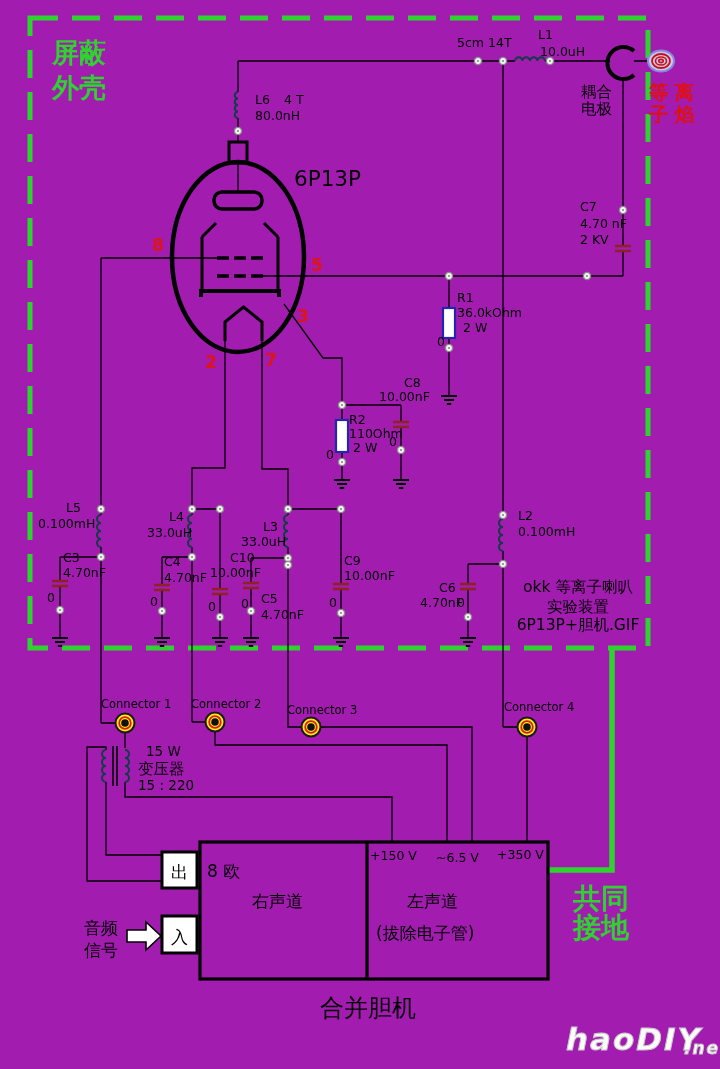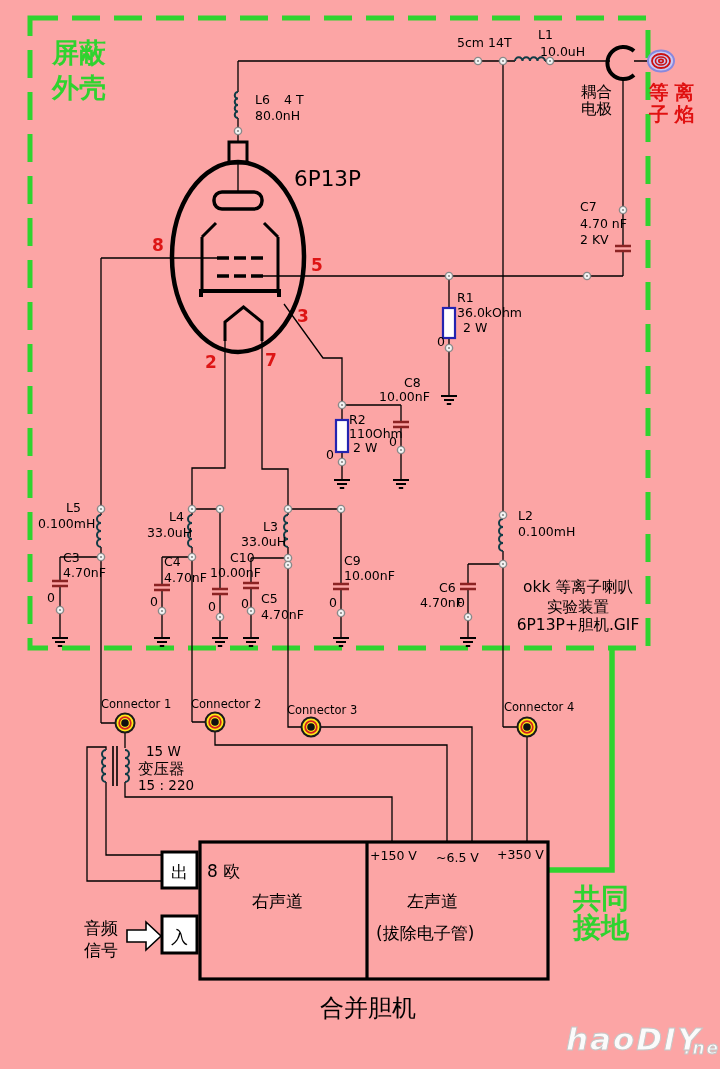--- a/index.html
+++ b/index.html
@@ -1,16 +1,16 @@
 <!DOCTYPE html>
 <html><head>
 <meta charset="utf-8">
 <style>
   html,body{margin:0;padding:0;background:#fff;}
-  #canvas{position:relative;width:720px;height:1069px;background:#fca5a5;overflow:hidden;}
+  #canvas{position:relative;width:720px;height:1069px;background:#a21caf;overflow:hidden;}
   svg{position:absolute;left:0;top:0;}
   .t{font-family:"DejaVu Sans","Liberation Sans",sans-serif;fill:#000;}
   .c11{font-size:11.5px}.c12{font-size:12.5px}.c13{font-size:13.5px}
   .c15{font-size:15.5px}.c17{font-size:17px}.c21{font-size:21.5px}
   .c24{font-size:24px}.c27{font-size:27px;font-weight:bold}.c28{font-size:28px;font-weight:bold}
   .green{fill:#2fd32f}
   .red{fill:#dd1515;font-weight:bold;font-size:17px}
   .redbig{fill:#e01010;font-weight:bold;font-size:19.5px;letter-spacing:6px}
   .mid{text-anchor:middle}.end{text-anchor:end}
   .w{stroke:#000;stroke-width:1.3;fill:none}

